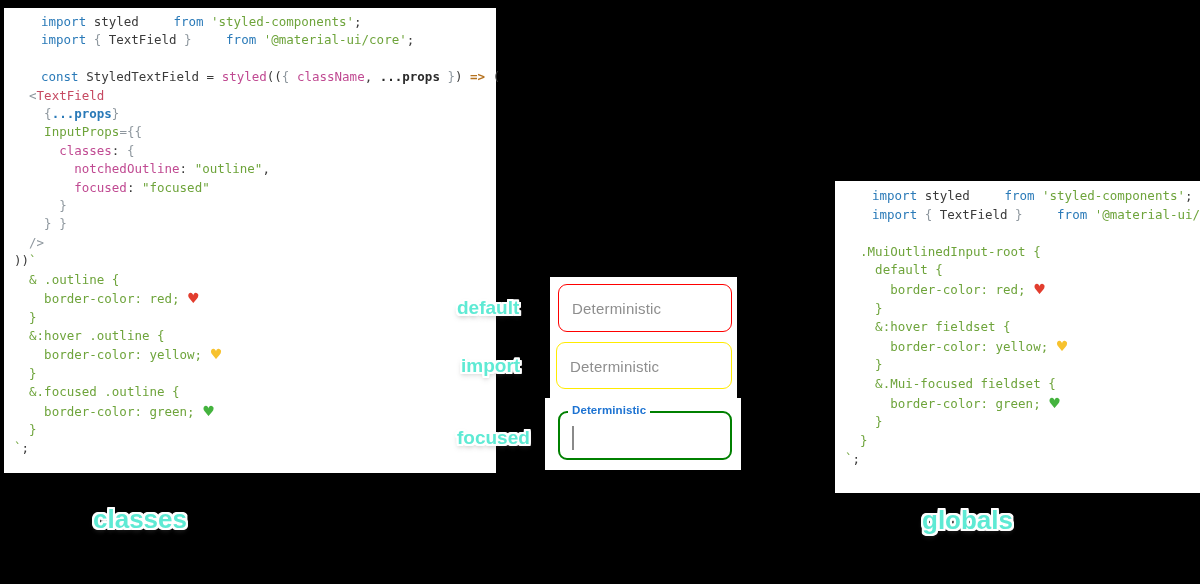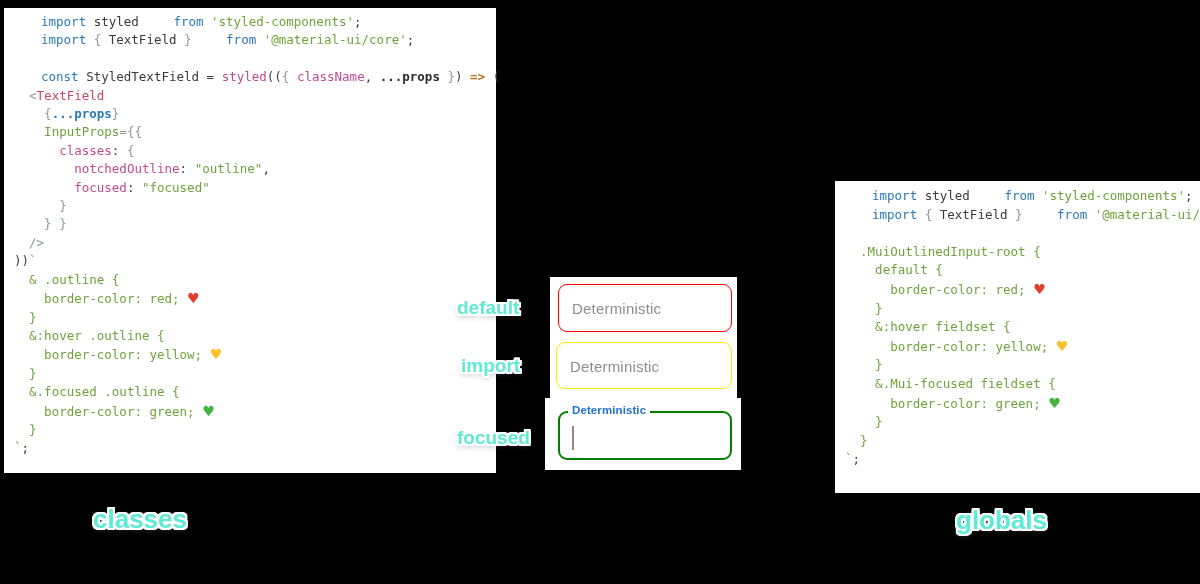--- a/index.html
+++ b/index.html
@@ -58,21 +58,21 @@
       -1px -2px 0 #fff, 1px -2px 0 #fff, -1px 2px 0 #fff, 1px 2px 0 #fff,
       -2px -1px 0 #fff, 2px -1px 0 #fff, -2px 1px 0 #fff, 2px 1px 0 #fff,
       0 3px 5px rgba(90,90,90,.55);
   }
   .state-label{font-size:19px;}
   #label-default{left:457px;top:297px;}
   #label-hover{left:461px;top:355px;}
   #label-focused{left:457px;top:427px;}
   .caption-label{font-size:26px;}
   #caption-classes{left:93px;top:504px;}
-  #caption-globals{left:956px;top:505px;}
+  #caption-globals{left:922px;top:505px;}
 </style>
 </head>
 <body>
 
 <div id="stage">
 
   <div id="code-left" class="code-panel">
       <div class="code-line"><span class="tok-kw">import </span><span class="tok-pln">styled </span><span class="tok-kw">from </span><span class="tok-str">'styled-components'</span><span class="tok-pln">;</span></div>
       <div class="code-line"><span class="tok-kw">import </span><span class="tok-gray">{ </span><span class="tok-pln">TextField </span><span class="tok-gray">} </span><span class="tok-kw">from </span><span class="tok-str">'@material-ui/core'</span><span class="tok-pln">;</span></div>
       <div class="code-line">&nbsp;</div>

